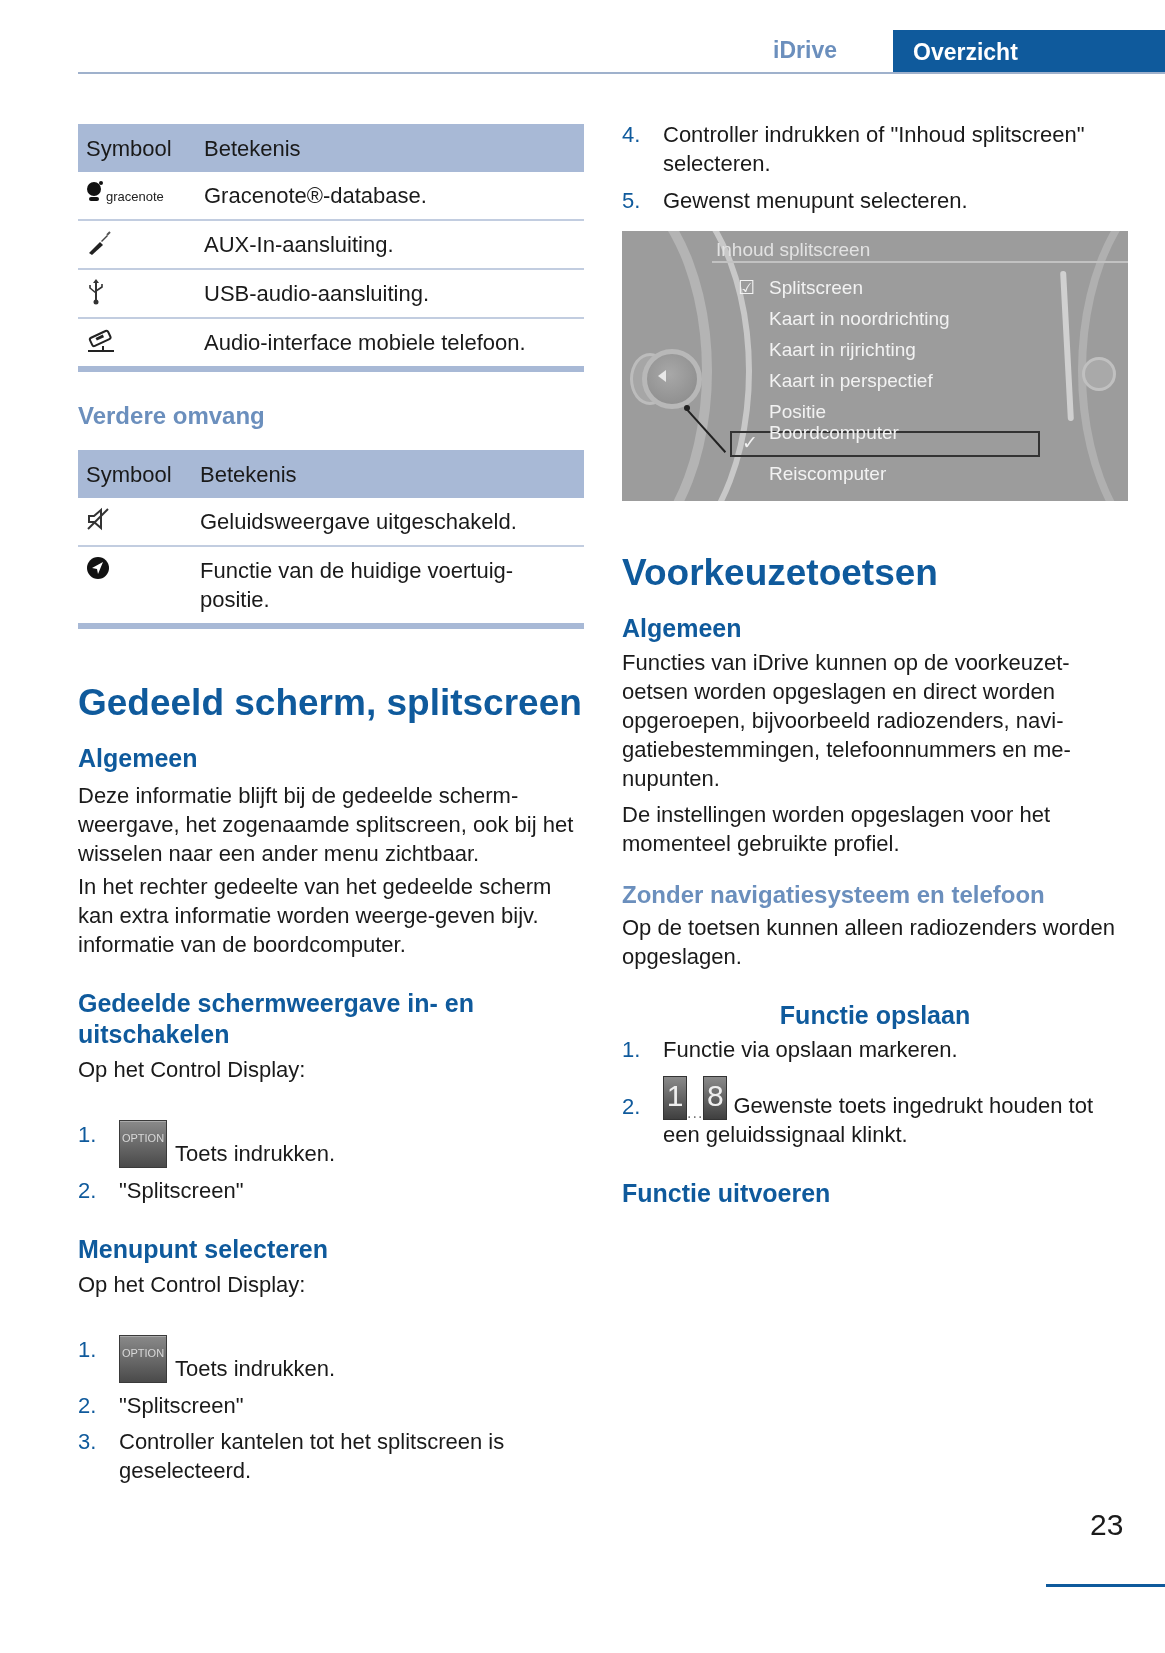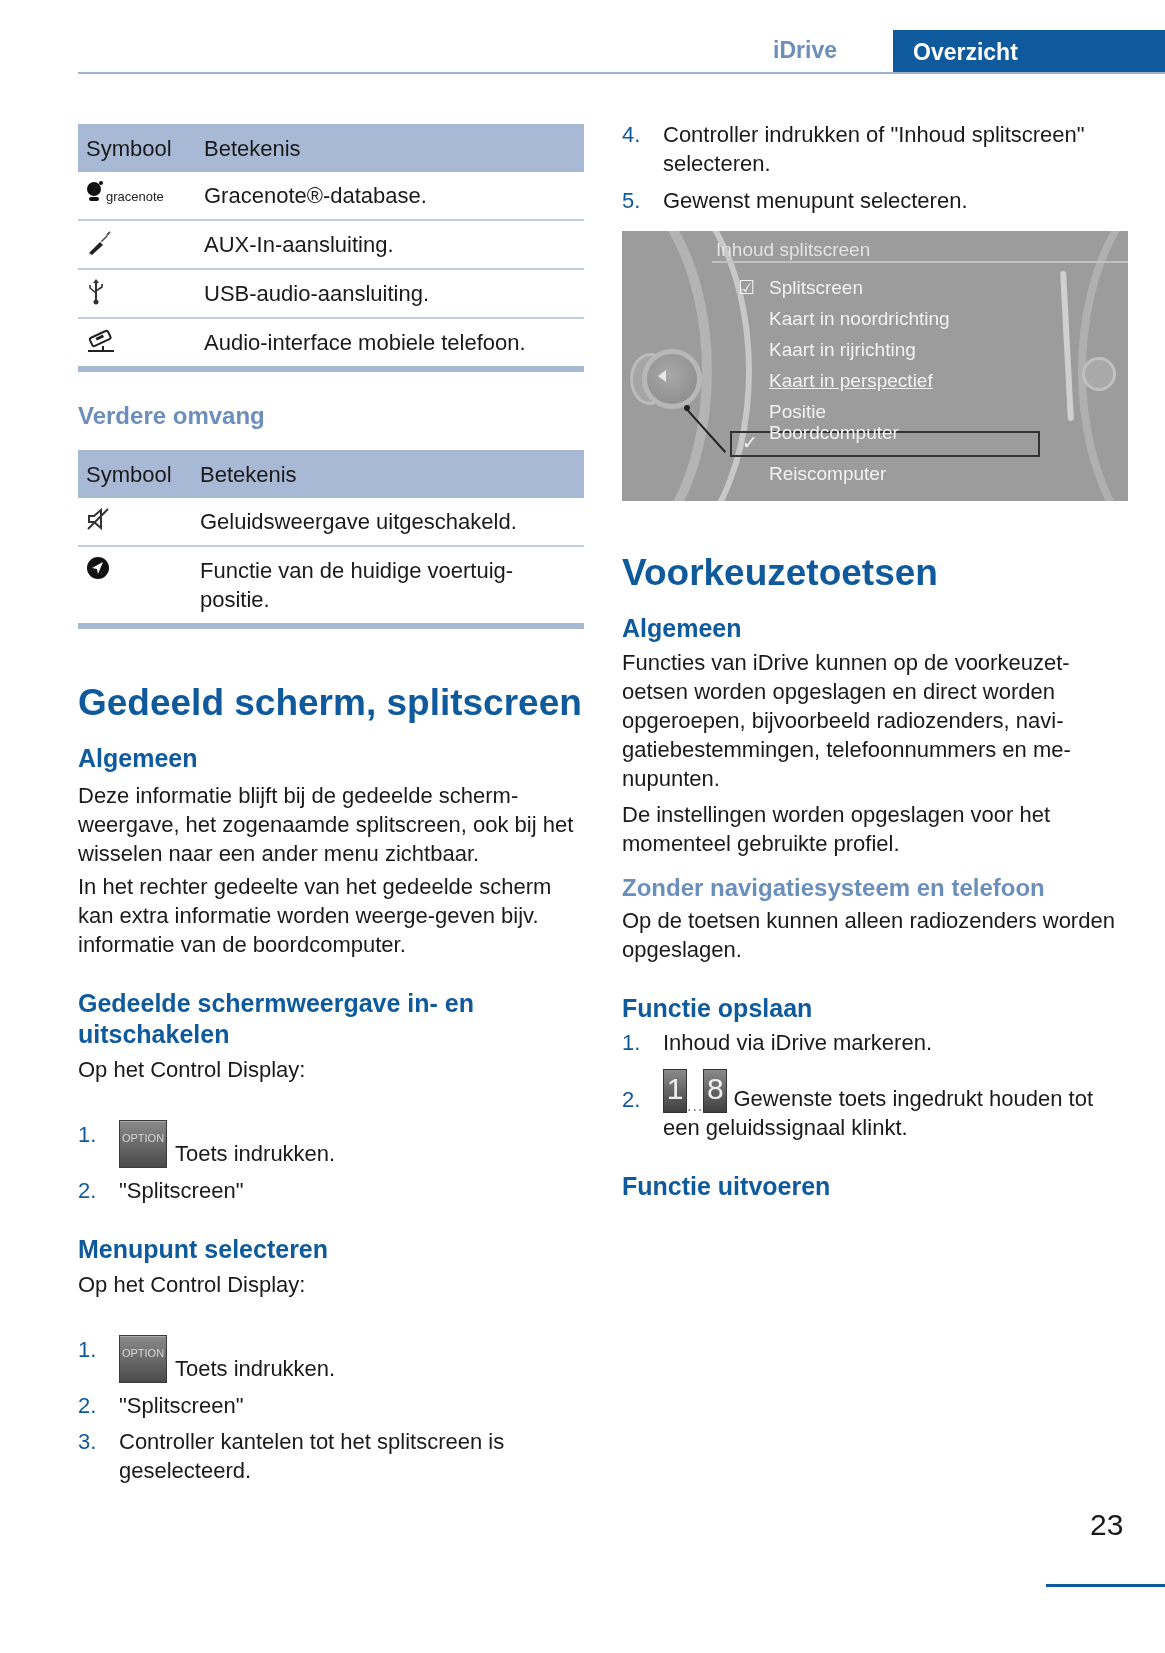--- a/index.html
+++ b/index.html
@@ -214,46 +214,46 @@
     <div class="arcL2"></div>
     <div class="arcR"></div>
     <div class="scrollR"></div>
     <div class="rbtn"></div>
     <div class="title">Inhoud splitscreen</div>
     <div class="titleline"></div>
     <div class="cbox" style="top:42px;">☑</div>
     <div class="item" style="top:42px;">Splitscreen</div>
     <div class="item" style="top:73px;">Kaart in noordrichting</div>
     <div class="item" style="top:104px;">Kaart in rijrichting</div>
-    <div class="item" style="top:135px;text-decoration:underline;">Kaart in perspectief</div>
+    <div class="item" style="top:135px;">Kaart in perspectief</div>
     <div class="item" style="top:166px;">Positie</div>
     <div class="sel"></div>
     <div class="cbox" style="top:197px;left:120px;">✓</div>
     <div class="item" style="top:187px;">Boordcomputer</div>
     <div class="item" style="top:228px;">Reiscomputer</div>
     <div class="knob2"></div>
     <div class="knob"></div>
     <div class="knob-arrow"></div>
     <div class="leader"></div>
     <div class="dot"></div>
   </div>
 
   <div class="h1" style="margin-top:50px;">Voorkeuzetoetsen</div>
   <div class="h2" style="margin-top:18px;">Algemeen</div>
   <p class="para" style="margin-top:4px;">Functies van iDrive kunnen op de voorkeuzet-oetsen worden opgeslagen en direct worden opgeroepen, bijvoorbeeld radiozenders, navi-gatiebestemmingen, telefoonnummers en me-nupunten.</p>
   <p class="para" style="margin-top:7px;">De instellingen worden opgeslagen voor het momenteel gebruikte profiel.</p>
 
-  <div class="sub-light" style="margin-top:15px;">Zonder navigatiesysteem en telefoon</div>
+  <div class="sub-light" style="margin-top:22px;">Zonder navigatiesysteem en telefoon</div>
   <p class="para" style="margin-top:4px;">Op de toetsen kunnen alleen radiozenders worden opgeslagen.</p>
 
-  <div class="h2" style="margin-top:29px;">Functie opslaan</div>
+  <div class="h2" style="margin-top:29px;text-align:center;">Functie opslaan</div>
   <ol class="steps" style="margin-top:4px;">
     <li>
       <span class="num">1.</span>
-      <span>Inhoud via iDrive markeren.</span>
+      <span>Functie via opslaan markeren.</span>
     </li>
     <li style="margin-top:12px;">
       <span class="num" style="top:16px;">2.</span>
       <span class="numkey">1</span><span class="dots">...</span><span class="numkey">8</span>
       <span>Gewenste toets ingedrukt houden tot een geluidssignaal klinkt.</span>
     </li>
   </ol>
 
   <div class="h2" style="margin-top:29px;">Functie uitvoeren</div>
 </div>

